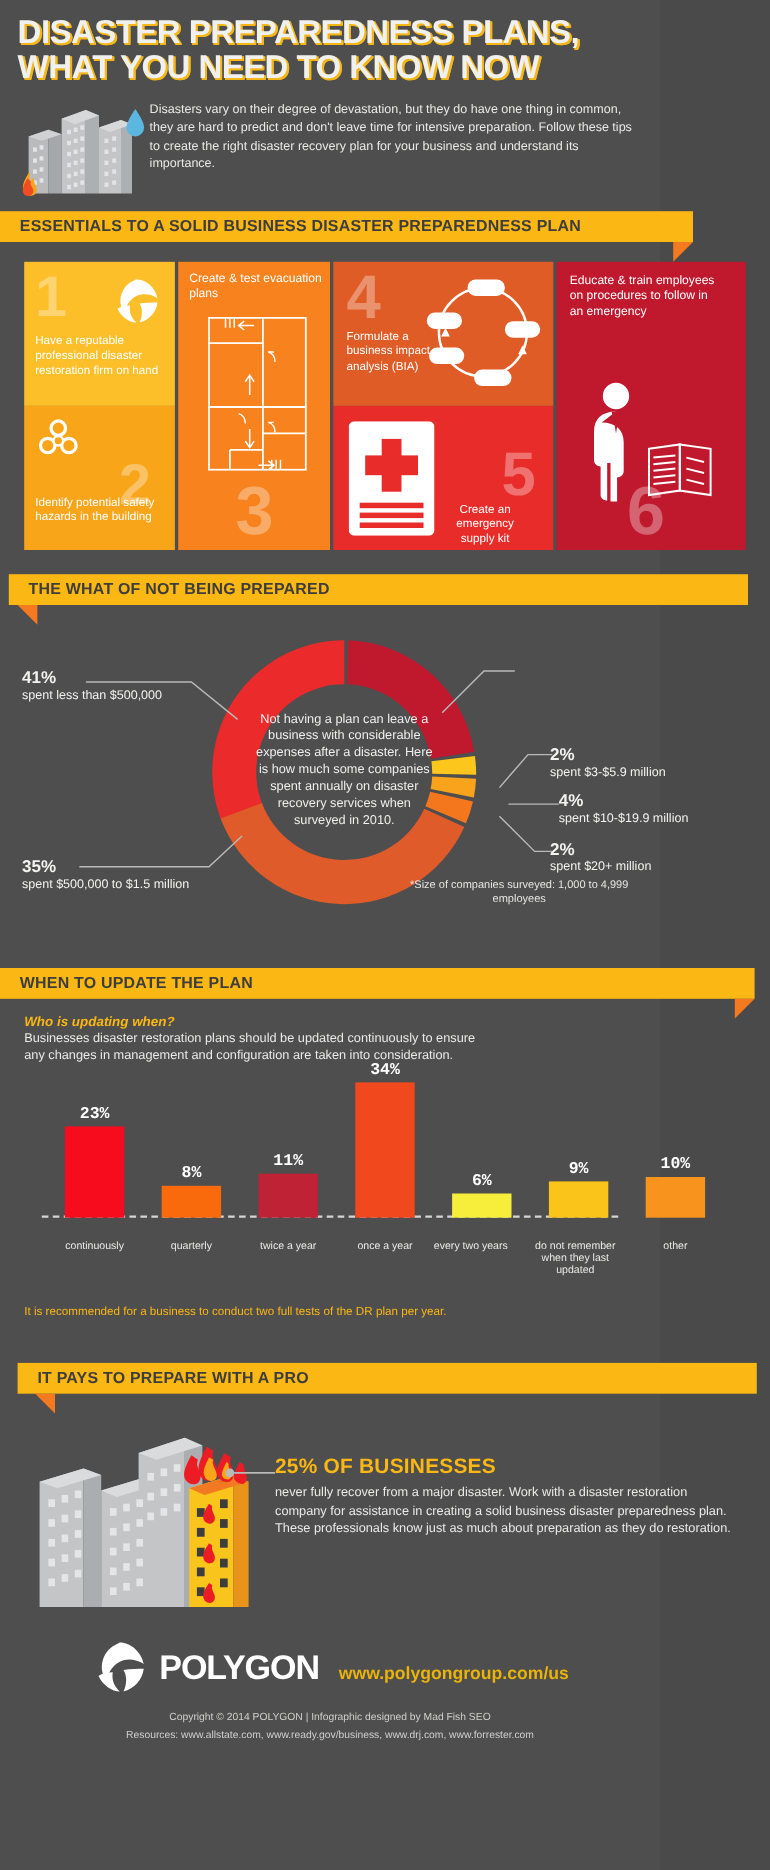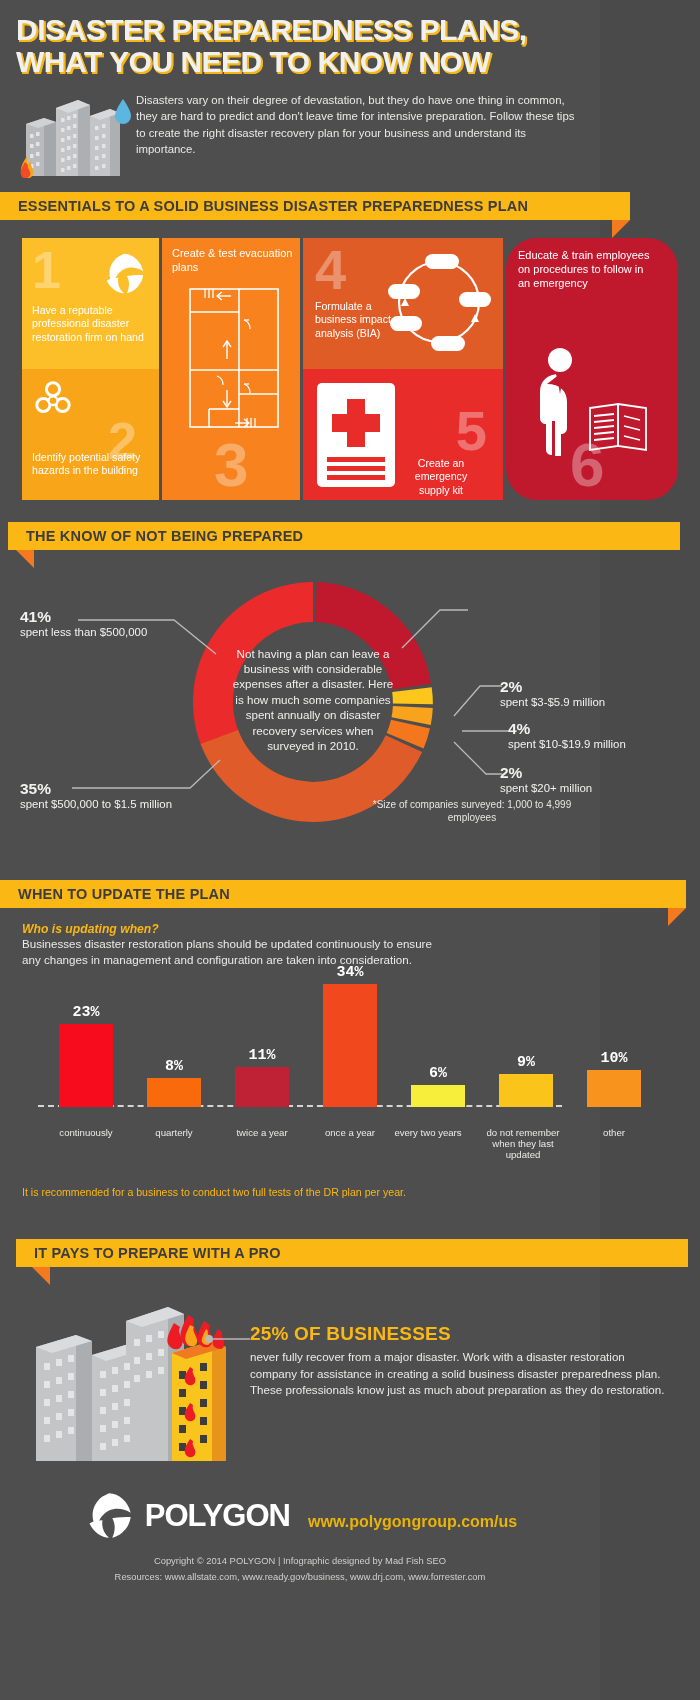--- a/index.html
+++ b/index.html
@@ -238,21 +238,21 @@
         <rect x="15" y="31" width="48" height="18" fill="#e82c2a"></rect>
         <rect x="10" y="74" width="58" height="5" fill="#e82c2a"></rect>
         <rect x="10" y="83" width="58" height="5" fill="#e82c2a"></rect>
         <rect x="10" y="92" width="58" height="5" fill="#e82c2a"></rect>
       </svg>
       <div class="num" style="right:16px; top:34px; font-size:56px;">5</div>
       <div class="ctext" style="left:106px; top:88px; width:64px; text-align:center;">Create an emergency supply kit</div>
 
     </div>
 
-    <div class="cell" style="left:484px; top:0; width:172px; height:262px; background:#c0182d;border-radius:31px;">
+    <div class="cell" style="left:484px; top:0; width:172px; height:262px; background:#c0182d;">
       <div class="ctext" style="left:12px; top:10px; width:135px; font-size:11px;">Educate &amp; train employees on procedures to follow in an emergency</div>
       <svg style="position:absolute; left:20px; top:108px;" width="130" height="110" viewBox="0 0 130 110">
         <circle cx="34" cy="14" r="12" fill="#fff"></circle>
         <path d="M34 28 c-13 0 -20 7 -20 18 l0 26 c0 4 3 6 6 6 l0 26 c0 3 3 5 6 5 l0 -34 l3 0 l0 34 c0 3 3 5 6 5 l0 -26 c3 0 6 -2 6 -6 l0 -26 c0 -11 -7 -18 -20 -18 z" fill="#fff" transform="translate(0,0)"></path>
         <rect x="28" y="30" width="12" height="34" fill="#c0182d" opacity="0"></rect>
         <polygon points="30,28 38,28 36,36 34,48 32,36" fill="#c0182d"></polygon>
         <g stroke="#fff" stroke-width="1.8" fill="none">
           <path d="M64 62 L92 58 L92 100 L64 104 Z"></path>
           <path d="M92 58 L120 62 L120 104 L92 100 Z"></path>
           <line x1="68" y1="70" x2="88" y2="68"></line>
@@ -264,21 +264,21 @@
             <line x1="98" y1="80" x2="114" y2="84"></line>
           <line x1="98" y1="90" x2="114" y2="94"></line>
         </g>
       </svg>
       <div class="num" style="left:64px; top:196px; font-size:62px;">6</div>
     </div>
   </div>
 
   <div style="margin-top:22px;">
     <div class="banner w2">
-      <span class="btxt">THE KNOW OF NOT BEING PREPARED</span>
+      <span class="btxt">THE WHAT OF NOT BEING PREPARED</span>
       <span class="notch-l" style="left:8px; top:28px;"></span>
     </div>
   </div>
 
   <div class="donut-sec">
     <svg width="700" height="310" viewBox="0 0 700 310" style="position:absolute; left:0; top:2px;">
       <g transform="translate(313,150)">
 
         <path d="M 0 -120 A 120 120 0 0 0 -110.1 47.8 L -73.4 31.9 A 80 80 0 0 1 0 -80 Z" fill="#eb2b2b"></path>
 

